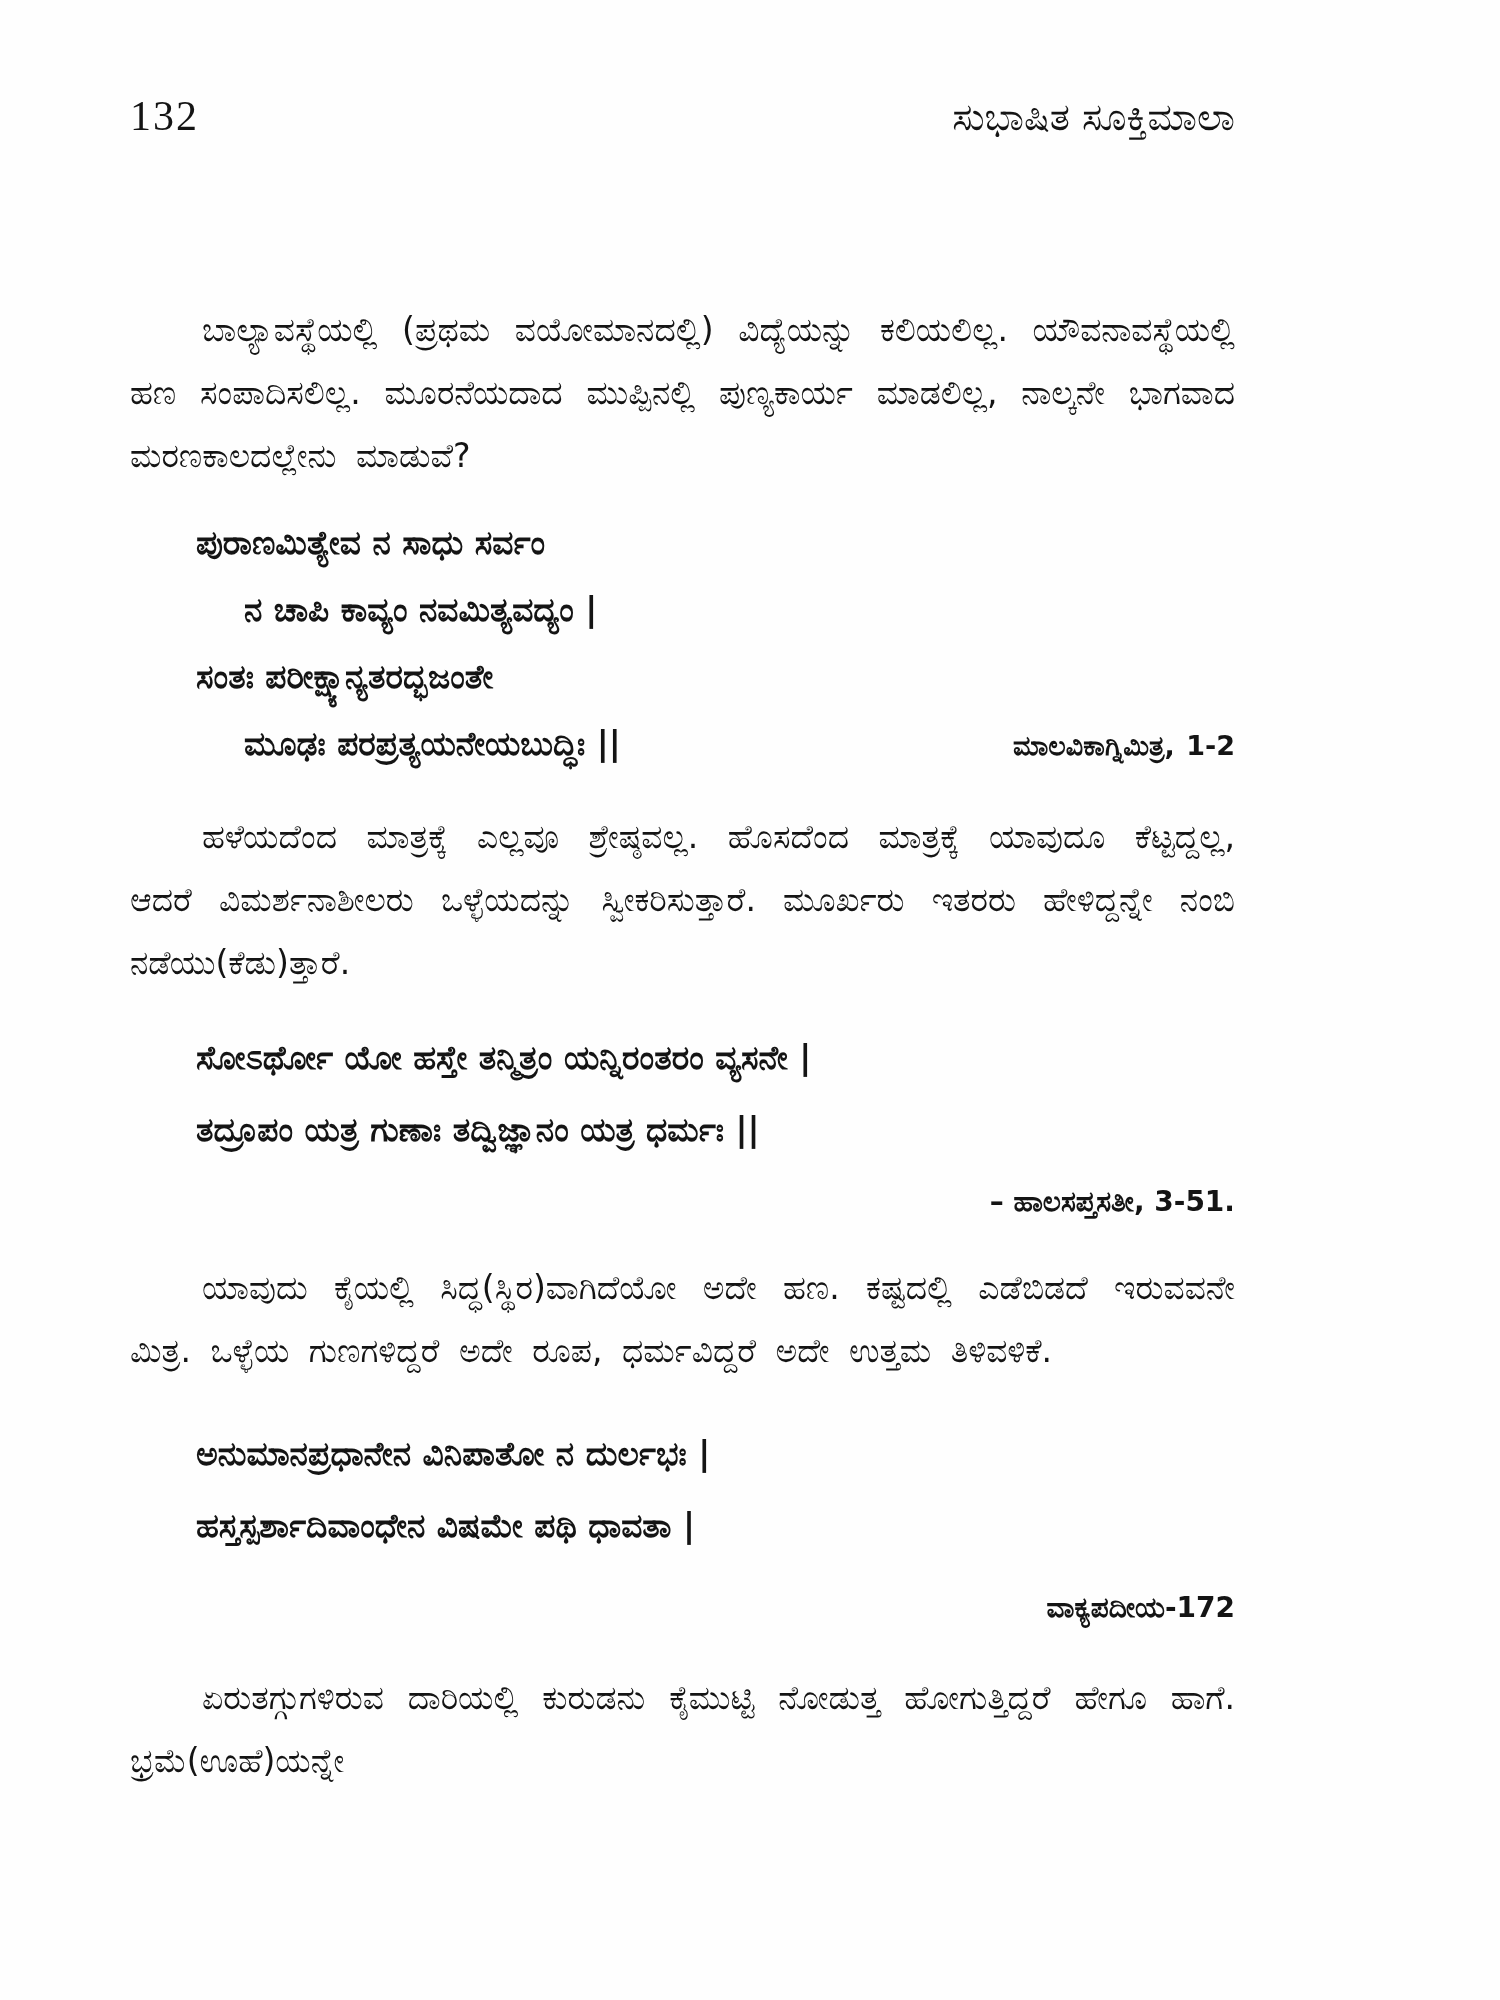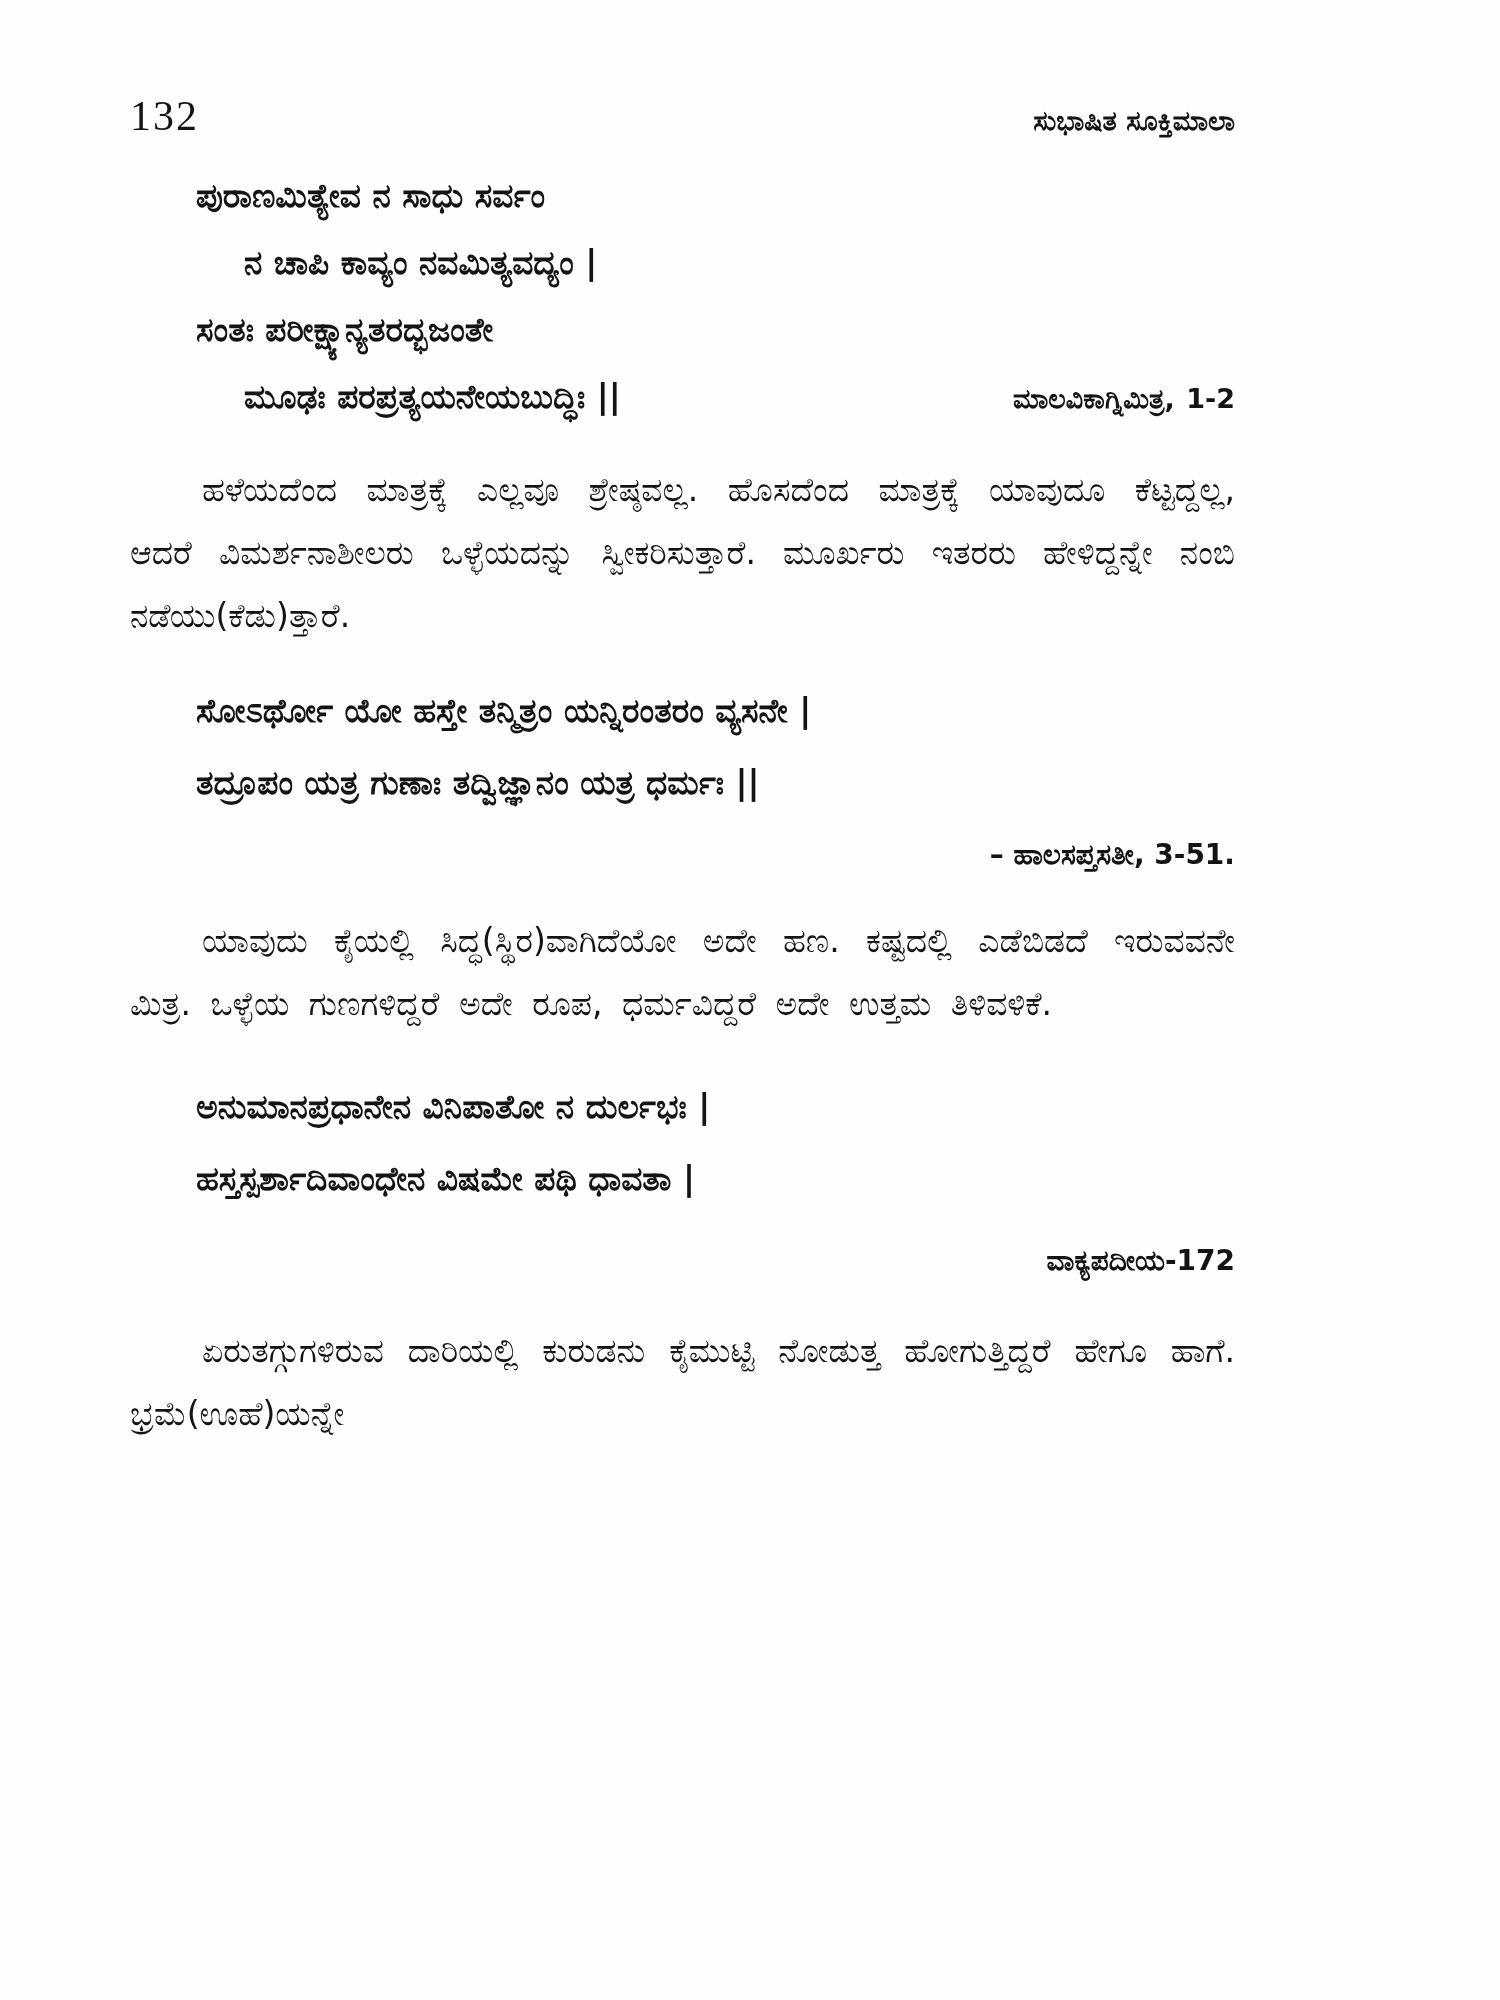--- a/index.html
+++ b/index.html
@@ -21,22 +21,22 @@
     justify-content: space-between;
     align-items: baseline;
   }
   .pagenum {
     font-family: "Liberation Serif", serif;
     font-size: 42px;
     font-weight: 400;
     letter-spacing: 2px;
   }
   .booktitle {
-    font-size: 27px;
-    font-weight: 700;
+    font-size: 38px;
+    font-weight: 400;
     white-space: nowrap;
   }
   
   .para {
     font-size: 33px;
     line-height: 63px;
     text-align: justify;
     text-indent: 72px;
     word-spacing: 9px;
     margin: 0;
@@ -85,20 +85,21 @@
 </head>
 <body>
 
 <div class="page">
 
   <div class="pageheader">
     <span class="pagenum">132</span>
     <span class="booktitle">ಸುಭಾಷಿತ ಸೂಕ್ತಿಮಾಲಾ</span>
   </div>
 
+  <p class="para first">ಬಾಲ್ಯಾವಸ್ಥೆಯಲ್ಲಿ (ಪ್ರಥಮ ವಯೋಮಾನದಲ್ಲಿ) ವಿದ್ಯೆಯನ್ನು ಕಲಿಯಲಿಲ್ಲ. ಯೌವನಾವಸ್ಥೆಯಲ್ಲಿ ಹಣ ಸಂಪಾದಿಸಲಿಲ್ಲ. ಮೂರನೆಯದಾದ ಮುಪ್ಪಿನಲ್ಲಿ ಪುಣ್ಯಕಾರ್ಯ ಮಾಡಲಿಲ್ಲ, ನಾಲ್ಕನೇ ಭಾಗವಾದ ಮರಣಕಾಲದಲ್ಲೇನು ಮಾಡುವೆ?</p>
 
   <div class="verse verse1">
     <div class="vline">ಪುರಾಣಮಿತ್ಯೇವ ನ ಸಾಧು ಸರ್ವಂ</div>
     <div class="vline indent">ನ ಚಾಪಿ ಕಾವ್ಯಂ ನವಮಿತ್ಯವದ್ಯಂ |</div>
     <div class="vline">ಸಂತಃ ಪರೀಕ್ಷ್ಯಾನ್ಯತರದ್ಭಜಂತೇ</div>
     <div class="vline indent vline-row">
       <span>ಮೂಢಃ ಪರಪ್ರತ್ಯಯನೇಯಬುದ್ಧಿಃ ||</span>
       <span class="attr-inline">ಮಾಲವಿಕಾಗ್ನಿಮಿತ್ರ, 1-2</span>
     </div>
   </div>

